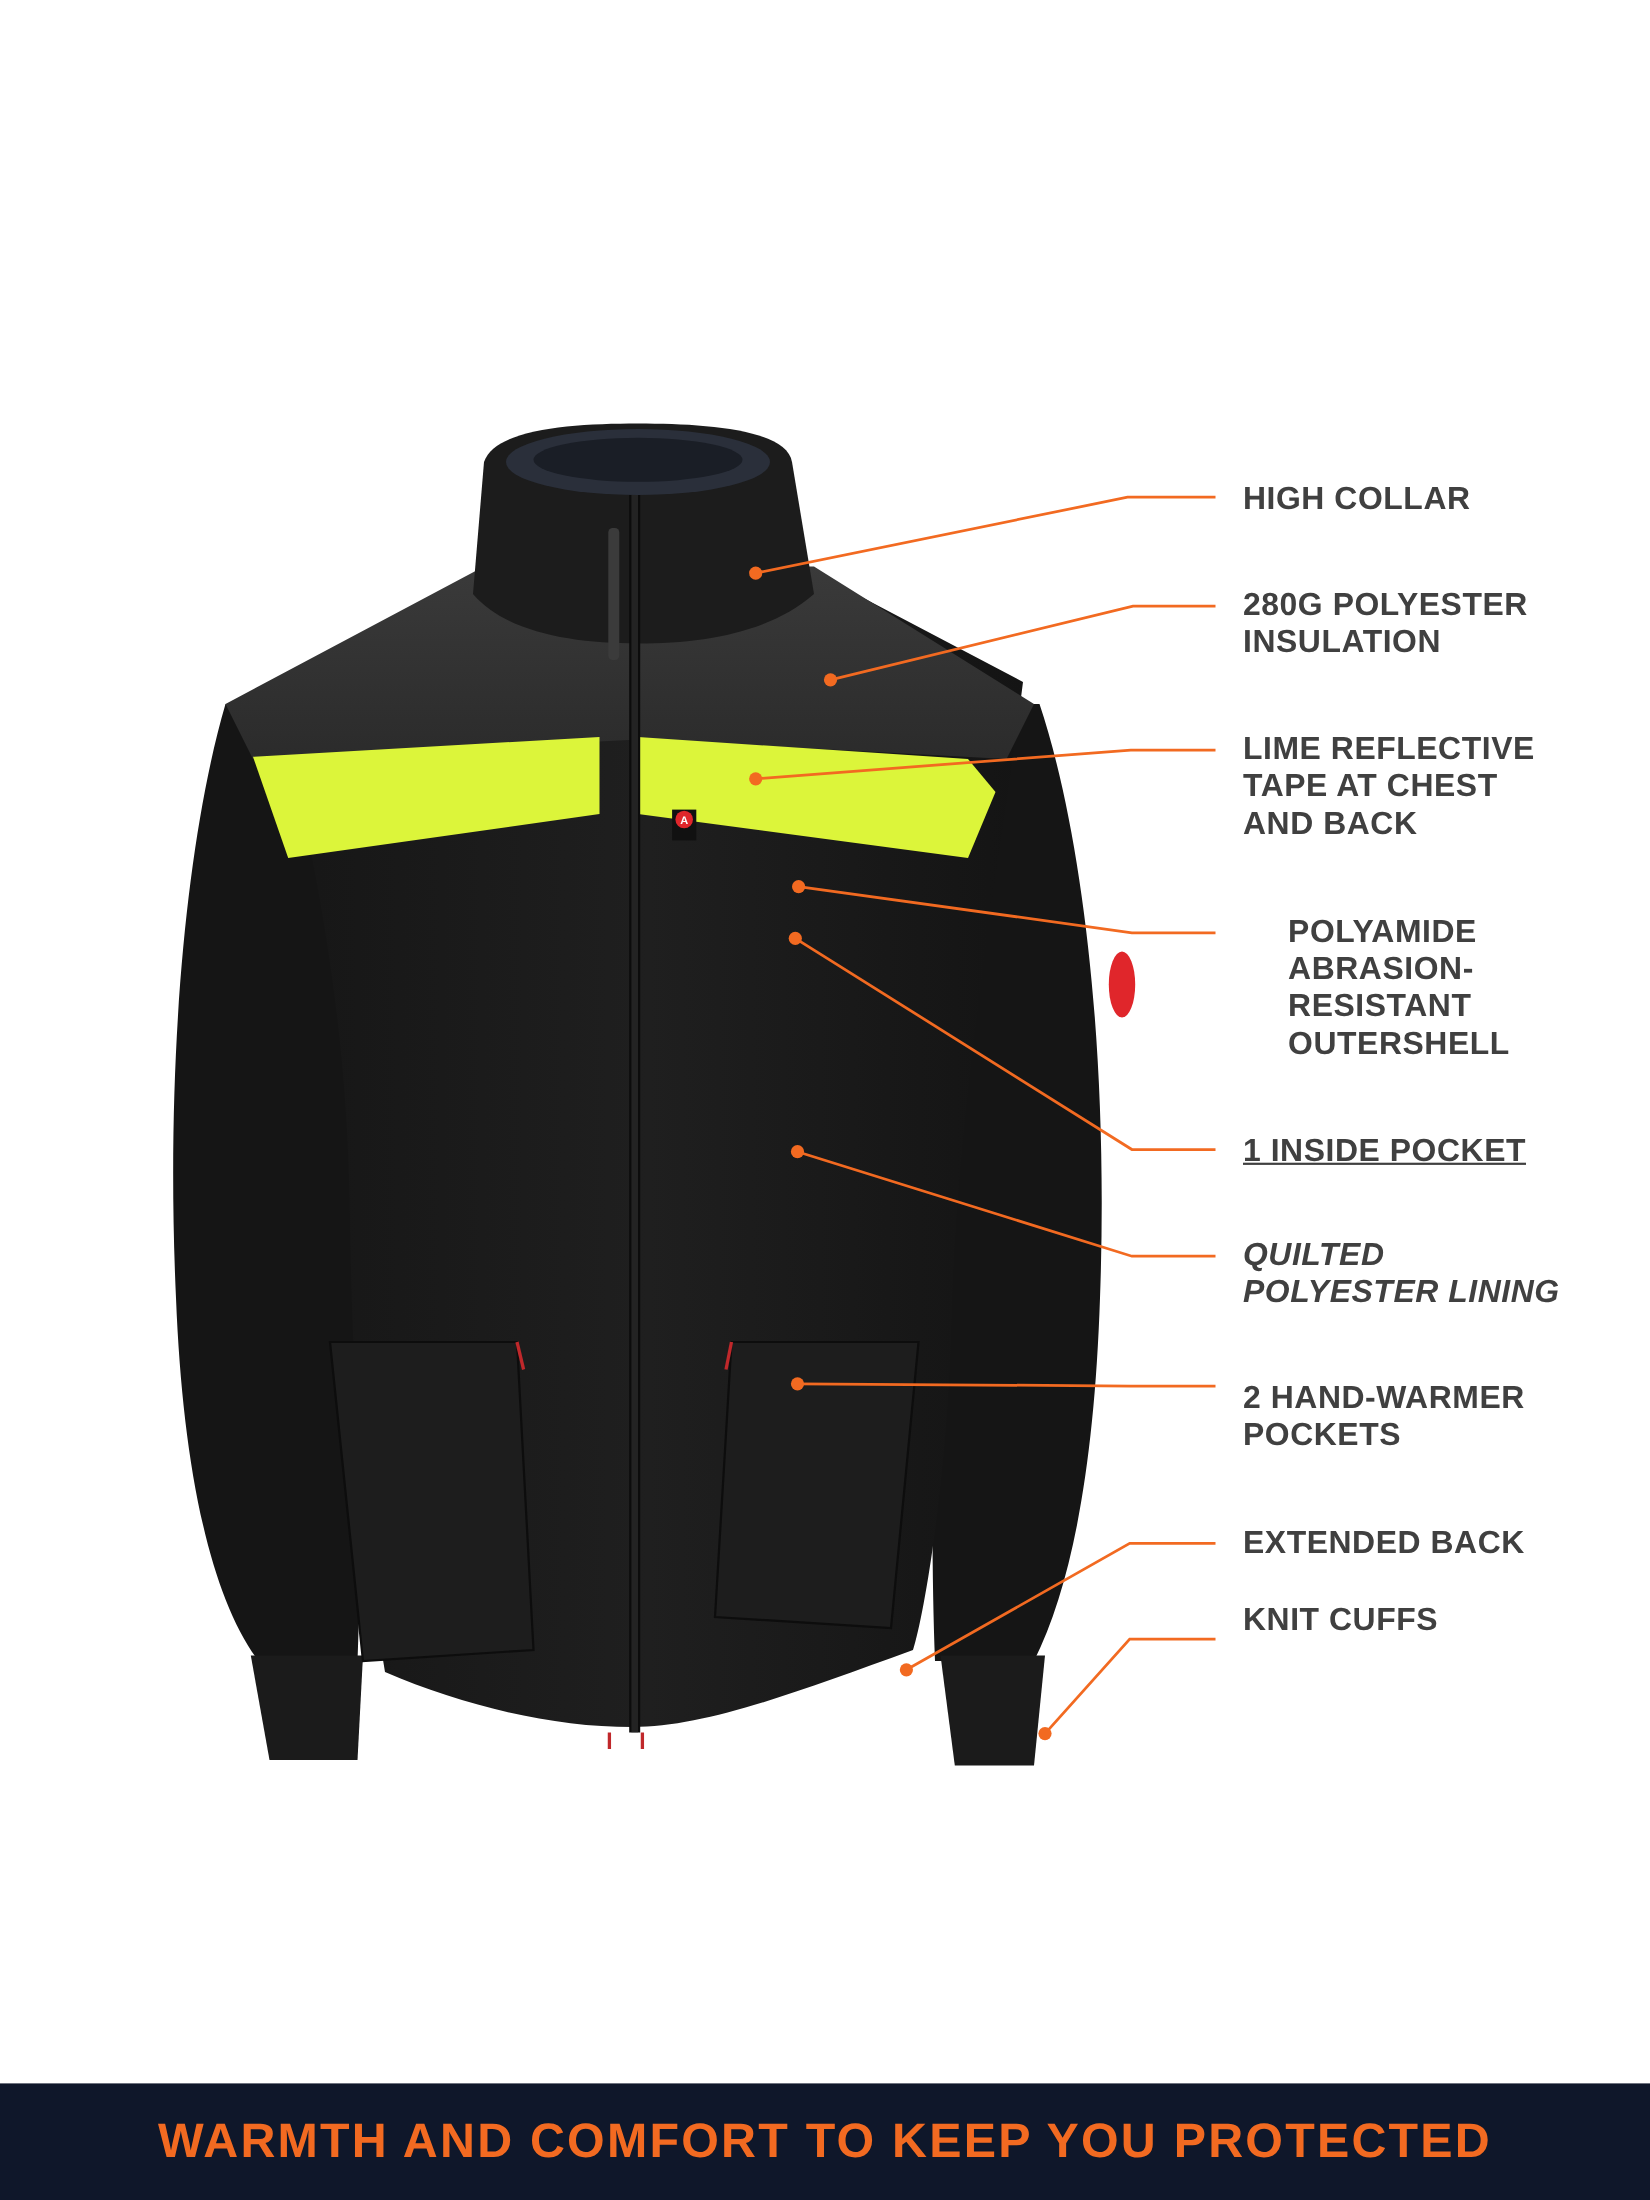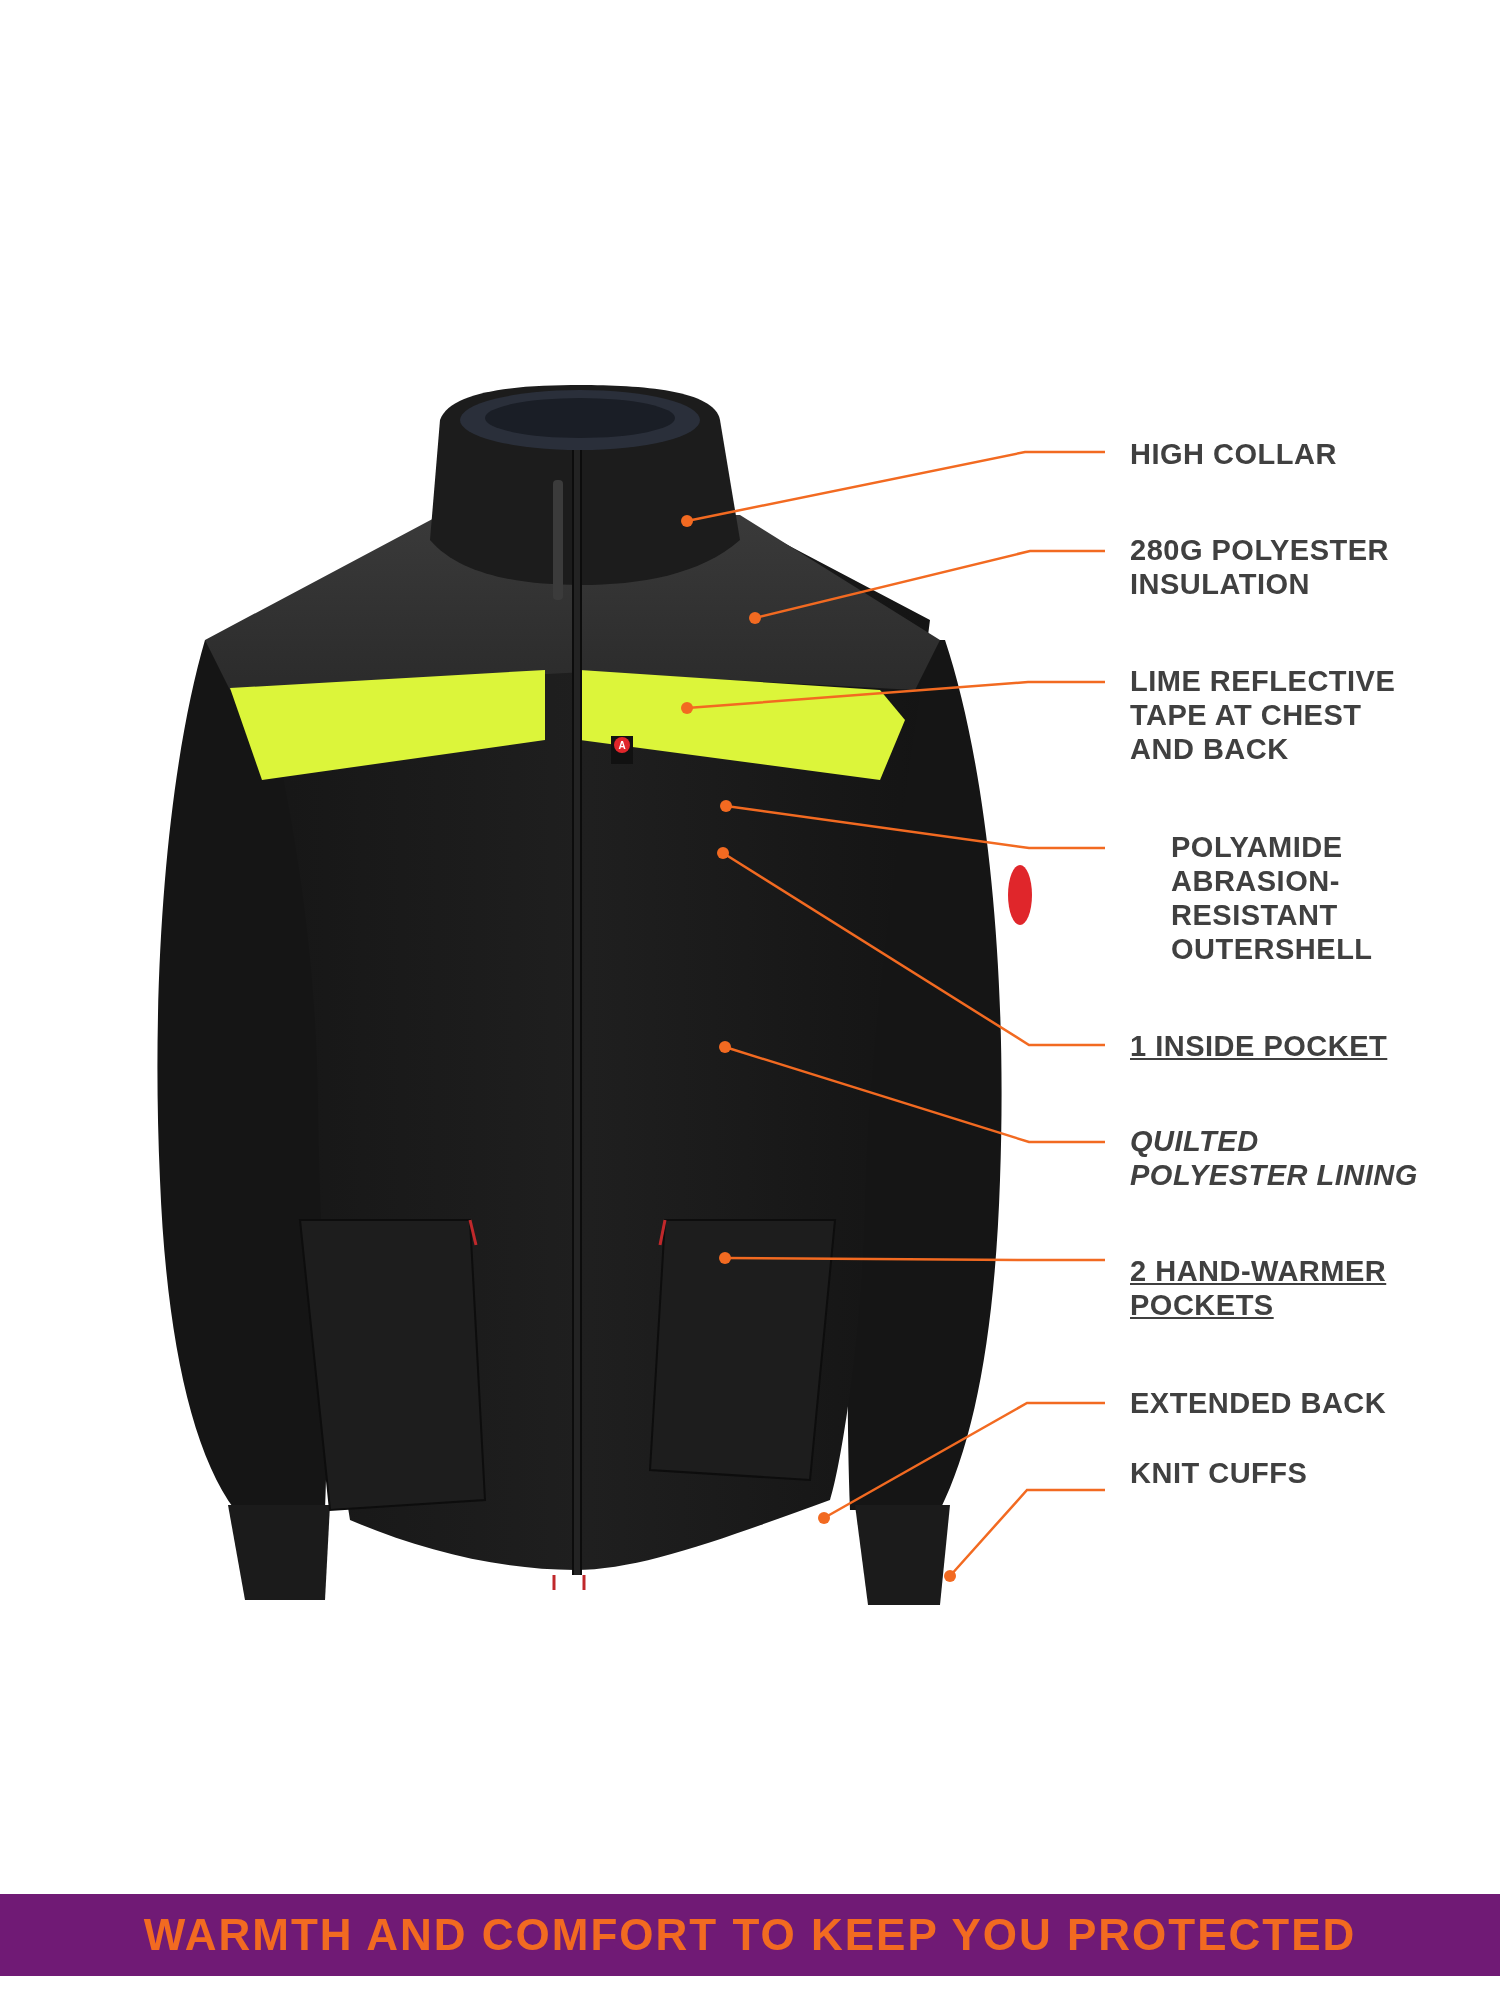--- a/index.html
+++ b/index.html
@@ -2,21 +2,21 @@
 <html><head>
 <meta charset="utf-8">
 <style>
   html, body { margin:0; padding:0; }
   body { width:1500px; height:2000px; background:#ffffff; position:relative; overflow:hidden;
          font-family:"Liberation Sans", "DejaVu Sans", sans-serif; }
   #stage { position:absolute; left:0; top:0; width:1500px; height:2000px; }
   .label { position:absolute; left:1130px; color:#404040; font-weight:700; font-size:29px;
            line-height:34px; letter-spacing:0.5px; text-transform:uppercase; white-space:pre-line;
            font-family:"Liberation Sans", "DejaVu Sans", sans-serif; }
-  .banner { position:absolute; left:0; top:1894px; width:1500px; height:82px; background:#701a75;
+  .banner { position:absolute; left:0; top:1894px; width:1500px; height:106px; background:#0f172a;
             display:flex; align-items:center; justify-content:center; }
   .banner span { color:#f26a21; font-weight:700; font-size:44px; letter-spacing:2px;
                  font-family:"Liberation Sans", "DejaVu Sans", sans-serif; }
 </style>
 </head>
 <body>
 
 <div id="stage">
   <svg width="1500" height="2000" viewBox="0 0 1500 2000" xmlns="http://www.w3.org/2000/svg">
     <defs>
@@ -125,21 +125,21 @@
       <div class="label" style="top: 664px;">LIME REFLECTIVE
 TAPE AT CHEST
 AND BACK</div>
       <div class="label" style="top: 830px; margin-left: 41px;">POLYAMIDE
 ABRASION-
 RESISTANT
 OUTERSHELL</div>
       <div class="label" style="top: 1029px; text-decoration: underline;">1 INSIDE POCKET</div>
       <div class="label" style="top: 1124px; font-style: italic;">QUILTED
 POLYESTER LINING</div>
-      <div class="label" style="top: 1254px; text-decoration: underline;">2 HAND-WARMER
+      <div class="label" style="top: 1254px;">2 HAND-WARMER
 POCKETS</div>
       <div class="label" style="top: 1386px; text-align: center;">EXTENDED BACK</div>
       <div class="label" style="top: 1456px;">KNIT CUFFS</div>
     </div>
 
   <div class="banner">
     <span>WARMTH AND COMFORT TO KEEP YOU PROTECTED</span>
   </div>
 </div>
 

